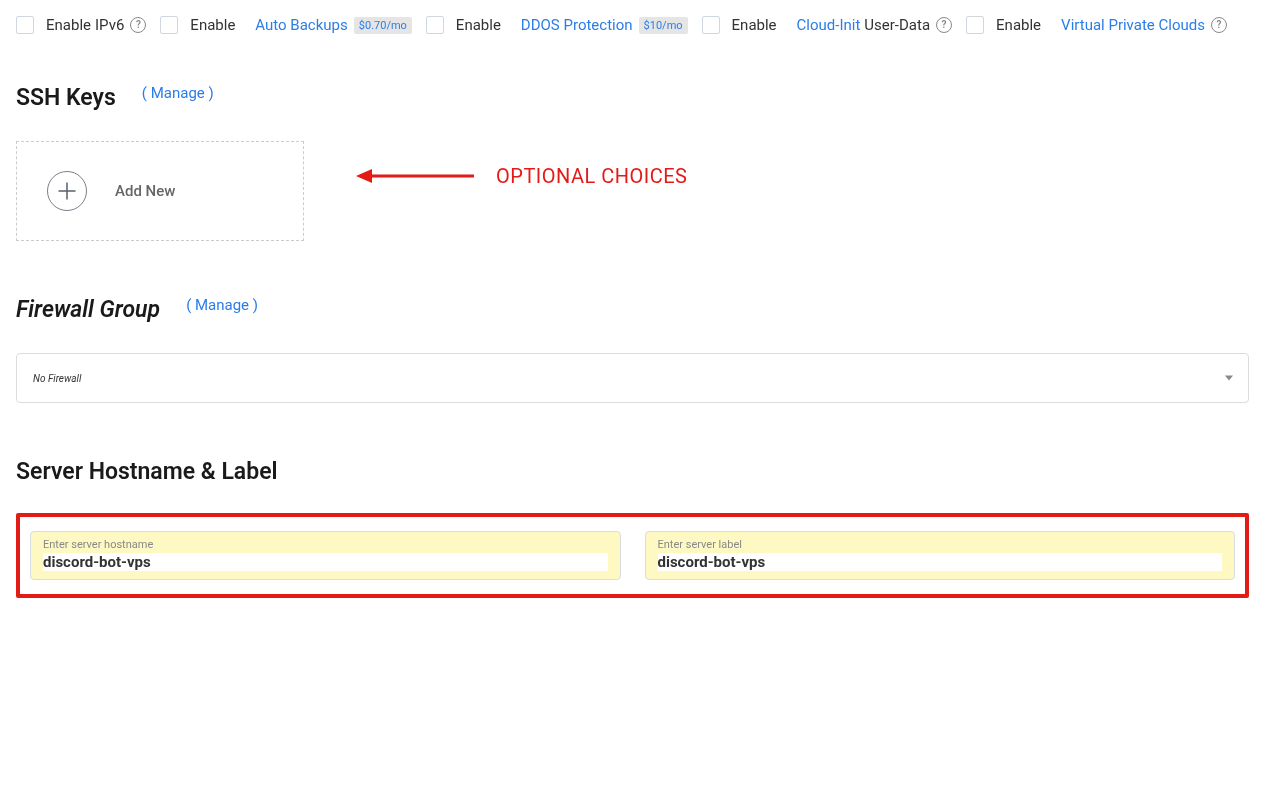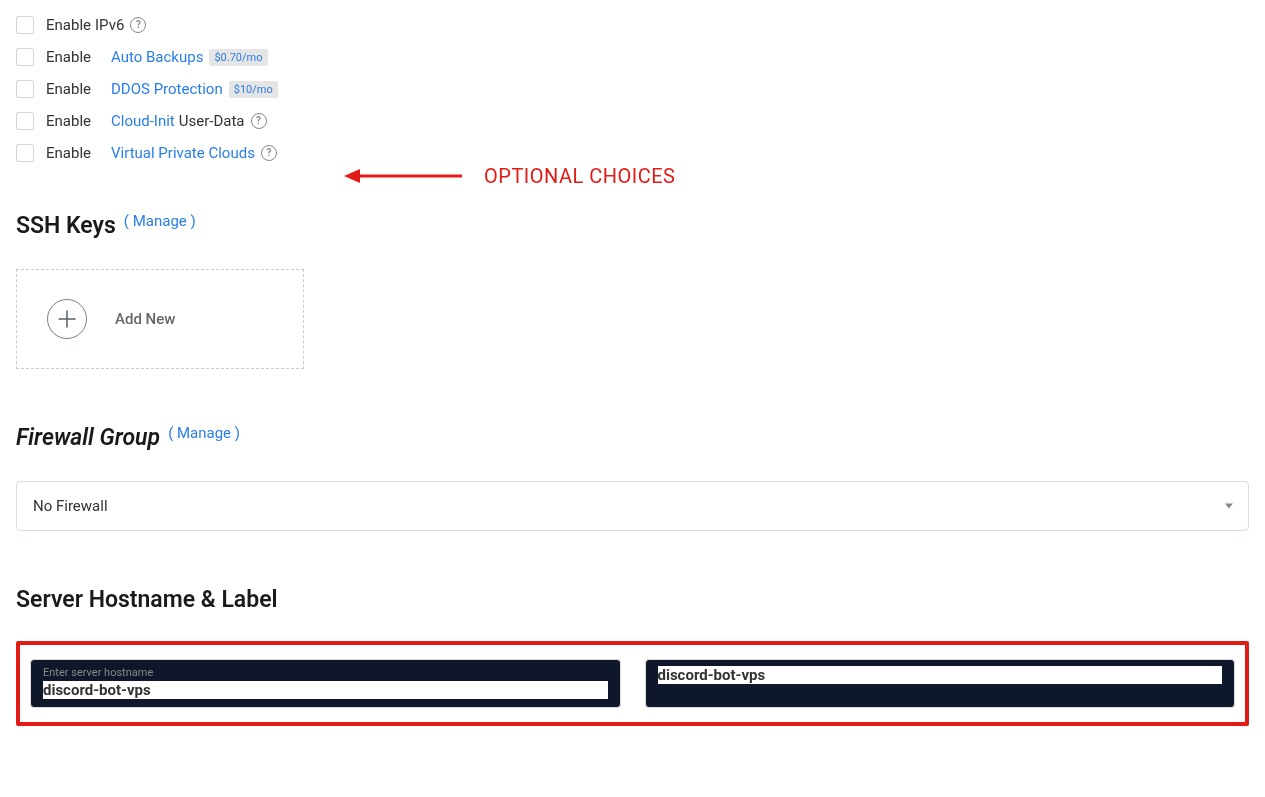--- a/index.html
+++ b/index.html
@@ -9,78 +9,78 @@
       color: #1a1a1a;
       padding: 16px;
       font-size: 15px;
     }
     .section-heading {
       font-size: 23px;
       font-weight: 600;
       color: #1a1a1a;
       margin-bottom: 28px;
     }
-    .features-list { display: flex; flex-direction: column; gap: 14px; margin-bottom: 50px; }
+    .features-list { display: flex; flex-direction: row; gap: 14px; margin-bottom: 50px; }
     .feature-row { display: flex; align-items: center; gap: 12px; }
     .checkbox {
       width: 18px; height: 18px; border: 1px solid #d0d7de; border-radius: 2px;
       background: #fff; cursor: pointer; flex-shrink: 0;
     }
     .feature-label { color: #333; font-size: 15px; display: flex; align-items: center; gap: 4px; }
     .link { color: #2b7de9; cursor: pointer; margin-left: 16px; }
     .help-icon {
       display: inline-flex; align-items: center; justify-content: center;
       width: 16px; height: 16px; border-radius: 50%;
       border: 1.3px solid #888; color: #888; font-size: 10px; font-weight: 600;
       margin-left: 2px; line-height: 1;
     }
     .price-badge {
       background: #e5e5e5; color: #2b7de9; font-size: 11px;
       padding: 2px 5px; border-radius: 2px; margin-left: 2px;
     }
     .section-row { display: flex; align-items: flex-start; gap: 8px; margin-bottom: 30px; }
-    .manage-link { color: #2b7de9; font-size: 15px; cursor: pointer; }
+    .manage-link { color: #2b7de9; font-size: 15px; cursor: pointer; margin-left: 18px; }
     .add-new-card {
       border: 1px dashed #ccc; width: 288px; height: 100px;
       display: flex; align-items: center; gap: 28px; padding: 0 30px;
       cursor: pointer; margin-bottom: 55px;
     }
     .plus-circle {
       width: 40px; height: 40px; border-radius: 50%;
       border: 1.5px solid #7a7e88; display: flex; align-items: center; justify-content: center;
       color: #5a5f6a; font-size: 24px; font-weight: 300; flex-shrink: 0;
     }
     .add-new-text { color: #666; font-size: 15px; font-weight: 500; }
     .select-wrap { position: relative; margin-bottom: 55px; }
     .select-box {
       border: 1px solid #dadde0; border-radius: 4px; height: 50px;
       display: flex; align-items: center; padding: 0 16px; color: #333;
-      font-size: 15px; cursor: pointer; background: #fff;
+      font-size: 10px; cursor: pointer; background: #fff; font-style: italic;
     }
     .select-caret {
       position: absolute; right: 16px; top: 50%; transform: translateY(-50%);
       width: 0; height: 0; border-left: 4px solid transparent; border-right: 4px solid transparent;
       border-top: 5px solid #888;
     }
     .hostname-section { margin-top: 10px; }
     .red-box {
       border: 4px solid #e31b17; border-radius: 2px;
       padding: 14px 10px; display: flex; gap: 24px;
     }
     .input-field {
       flex: 1; border: 1px solid #dadde0; border-radius: 4px;
-      padding: 6px 12px 8px 12px; background: #0f172a;
+      padding: 6px 12px 8px 12px; background: #fef9c3;
     }
     .input-label { font-size: 11px; color: #888; display: block; margin-bottom: 2px; }
     .text-input {
       border: none; outline: none; font-size: 15px; color: #333; width: 100%;
       font-family: inherit; padding: 0; font-weight: bold;
     }
     .annotation-overlay {
-      position: absolute; top: 148px; left: 328px;
+      position: absolute; top: 148px; left: 340px;
       display: flex; align-items: center; gap: 20px; pointer-events: none;
     }
     .arrow-svg { display: block; }
     .annotation-text {
       color: #e31b17; font-size: 20px; font-weight: 400; letter-spacing: 0.5px;
     }
     .container { position: relative; }
   </style>
 </head>
 <body>
@@ -163,20 +163,21 @@
   </div>
 
   <h2 class="section-heading hostname-section">Server Hostname &amp; Label</h2>
 
   <div class="red-box">
     <div class="input-field">
       <span class="input-label">Enter server hostname</span>
       <input class="text-input" type="text" value="discord-bot-vps" style="">
     </div>
     <div class="input-field">
+      <span class="input-label">Enter server label</span>
       <input class="text-input" type="text" value="discord-bot-vps" style="">
     </div>
   </div>
 
   <div class="annotation-overlay">
     <svg class="arrow-svg" width="120" height="24" viewBox="0 0 120 24">
       <line x1="118" y1="12" x2="8" y2="12" stroke="#e31b17" stroke-width="3"></line>
       <polygon points="0,12 16,5 16,19" fill="#e31b17"></polygon>
     </svg>
     <span class="annotation-text">OPTIONAL CHOICES</span>

